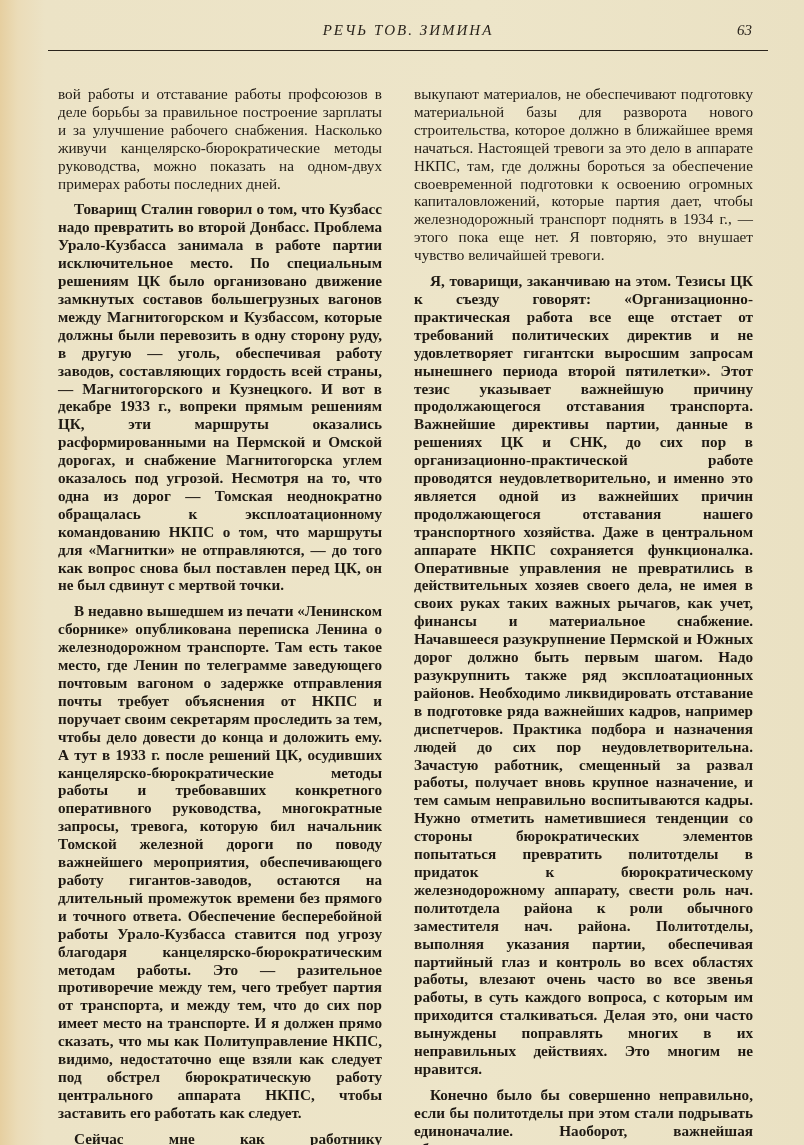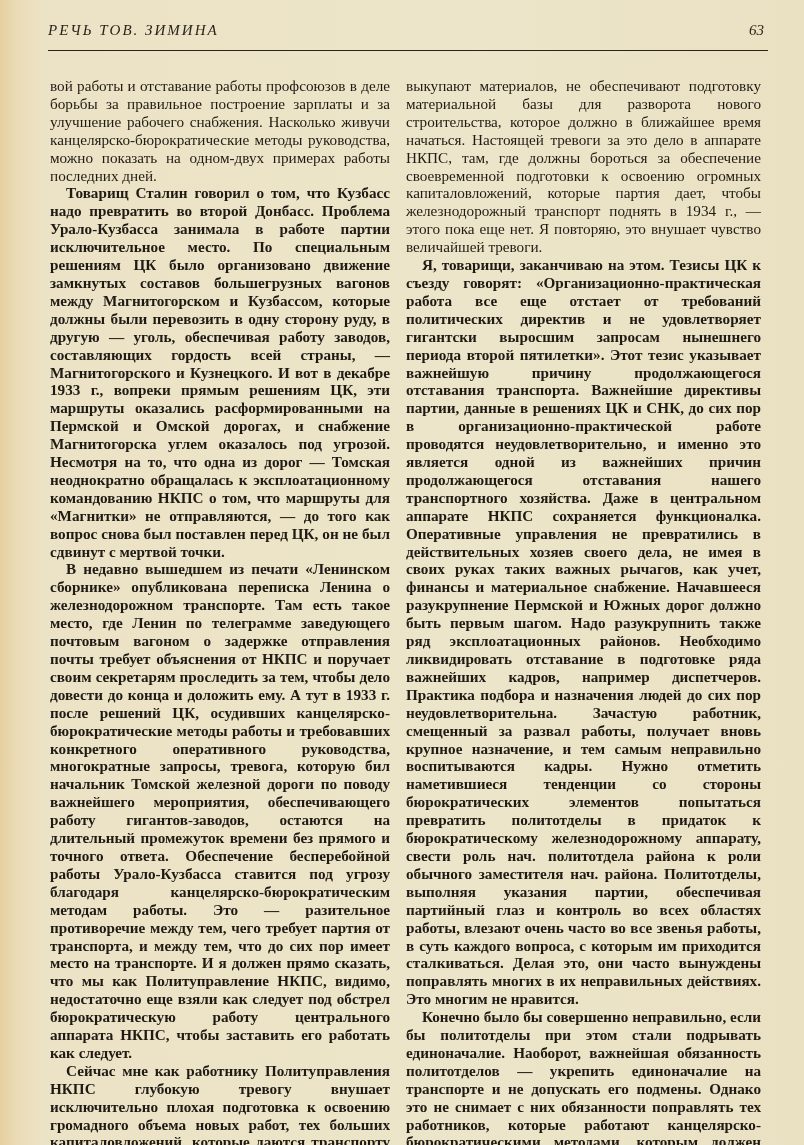--- a/index.html
+++ b/index.html
@@ -9,34 +9,34 @@
       background: linear-gradient(90deg, #e6cfa0 0px, #ebdcb8 18px, #ece3c6 45px, #ede5c9 60%, #eae1c3 100%);
       font-family: "Liberation Serif", "DejaVu Serif", serif;
       color: #1f1a14;
       position: relative;
     }
     .header {
       position: absolute; left: 48px; top: 22px; width: 720px; height: 28px;
       border-bottom: 1.6px solid #2a241c;
     }
     .running-title {
-      position: absolute; left: 0; right: 0; top: 0; 
+      position: absolute; left: 0; right: 0; top: 0; text-align: center;
       font-style: italic; letter-spacing: 2px; font-size: 15px; color: #2a241c;
     }
     .page-number {
-      position: absolute; right: 4px; top: 0; font-style: italic; font-size: 15px; color: #2a241c;
+      position: absolute; right: 16px; top: 0; font-style: italic; font-size: 15px; color: #2a241c;
     }
     .col {
       position: absolute; top: 77px; width: 340px;
       font-size: 15.2px; line-height: 17.9px; text-align: justify;
       hyphens: manual;
     }
     .col.left { left: 50px; }
     .col.right { left: 406px; width: 355px; }
-    .col p { margin: 0; text-indent: 0; }
+    .col p { margin: 8px; text-indent: 0; }
     .col p.indent { text-indent: 16px; font-weight: bold; }
   </style>
 </head>
 <body>
 
 <div class="header">
   <div class="running-title">РЕЧЬ ТОВ. ЗИМИНА</div>
   <div class="page-number">63</div>
 </div>
 

